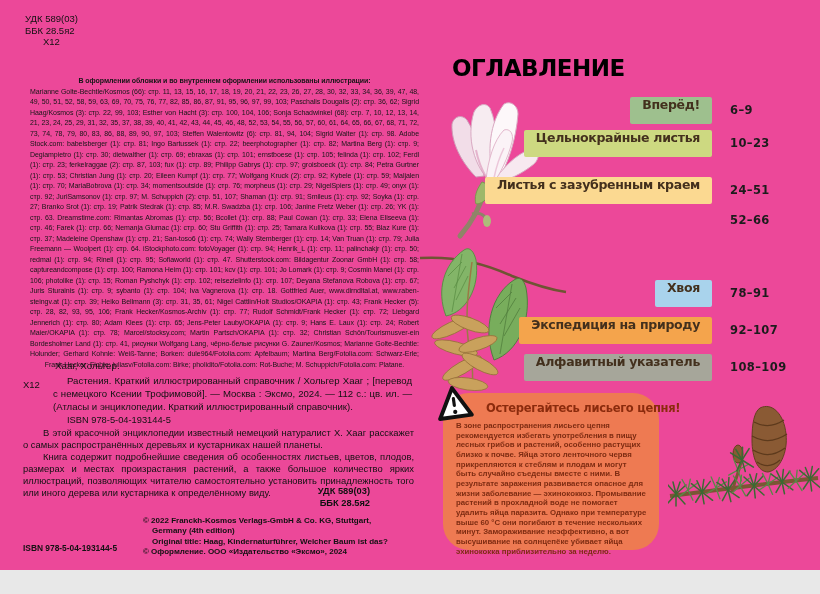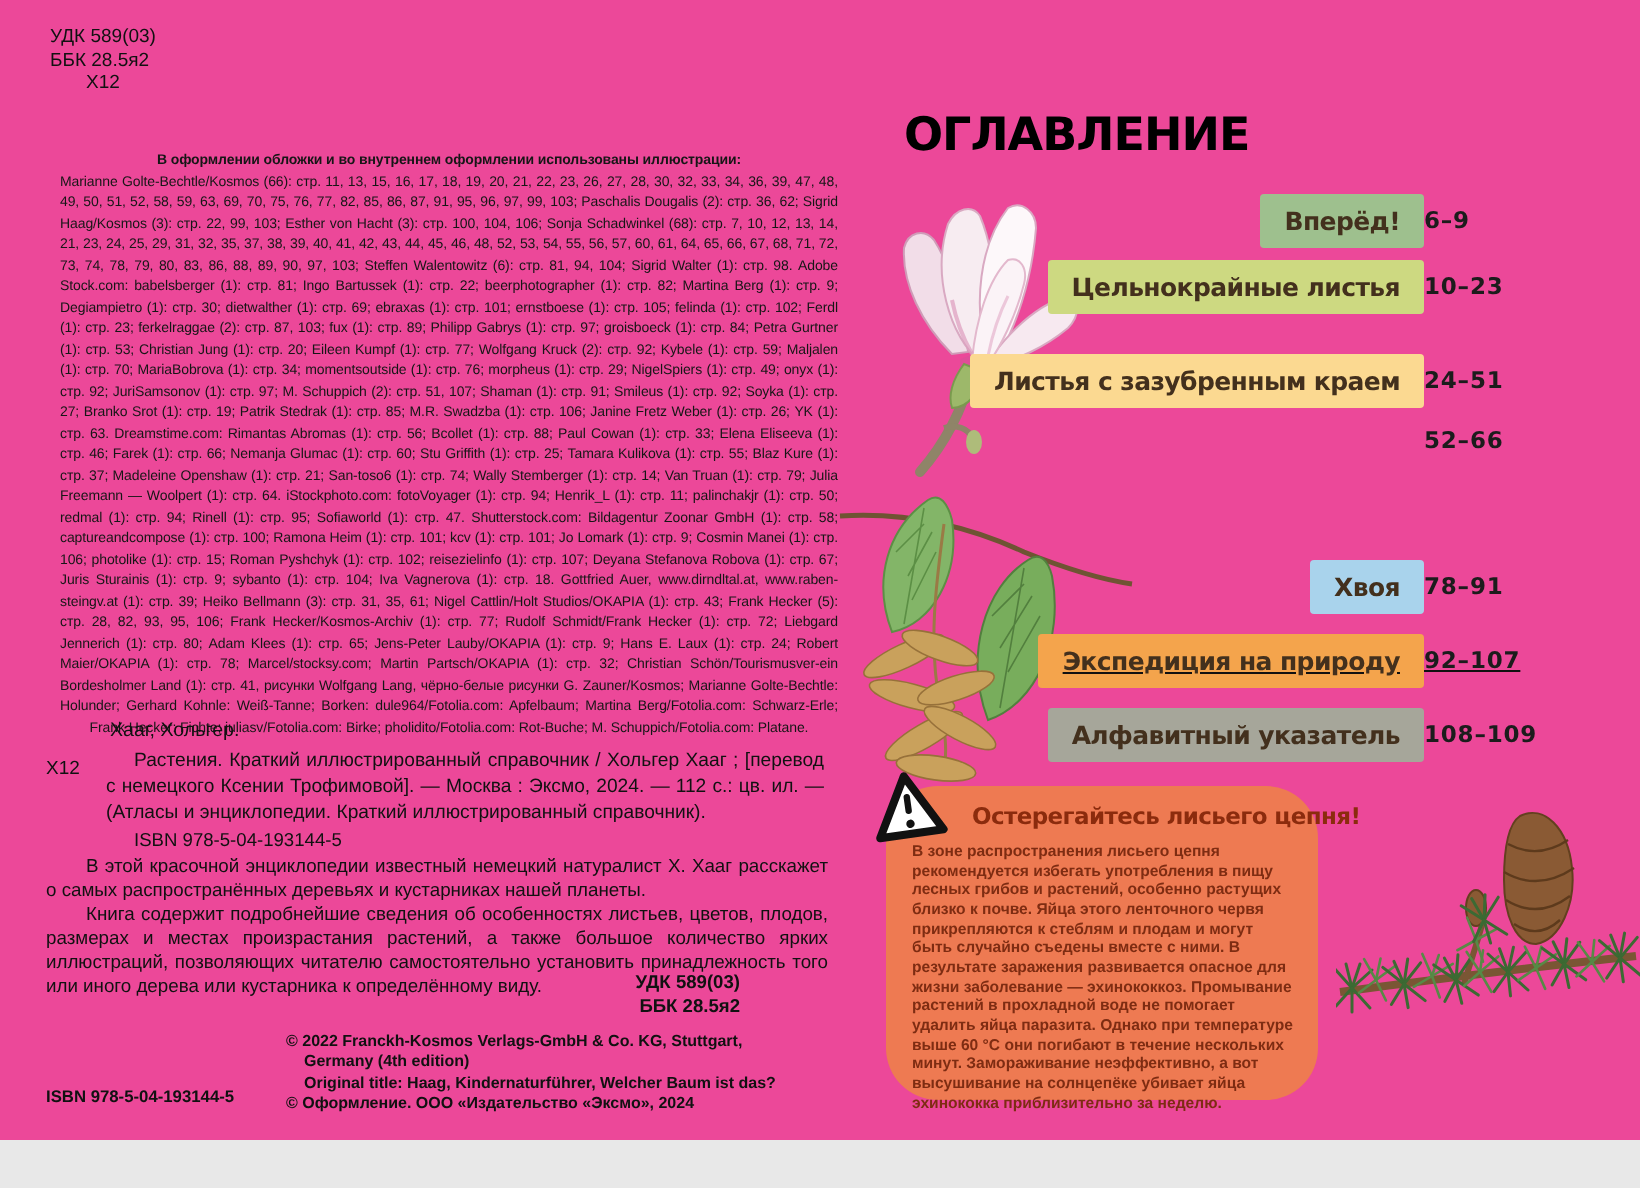--- a/index.html
+++ b/index.html
@@ -27,27 +27,27 @@
            font-size:9.3px;line-height:12.3px;}
   .copyright{left:143px;top:516px;font-size:8px;font-weight:bold;line-height:10.3px;}
   .copyright .cont{padding-left:9px;}
   .isbn-bottom{left:23px;top:543px;font-size:8.4px;font-weight:bold;}
 
   
   .rp-title{left:452px;top:55px;font-size:23px;font-weight:bold;
             font-family:"DejaVu Sans", sans-serif;letter-spacing:-0.5px;color:#000;}
   .toc-row{position:absolute;left:420px;width:360px;display:flex;
            justify-content:flex-end;align-items:center;height:28px;}
-  .tab{height:27px;display:flex;align-items:center;padding:0 12px;border-radius:2px;
+  .tab{height:27px;display:flex;padding:0 12px;border-radius:2px;
        font-family:"DejaVu Sans", sans-serif;font-weight:bold;font-size:12.5px;
        letter-spacing:-0.3px;white-space:nowrap;}
-  .pages{width:68px;font-family:"DejaVu Sans", sans-serif;
+  .pages{width:68px;padding-left:18px;font-family:"DejaVu Sans", sans-serif;
          font-weight:bold;font-size:11.5px;letter-spacing:0.4px;color:#1c1c1c;white-space:nowrap;}
   .r0{top:96px;} .r1{top:129px;} .r2{top:176px;} .r3{top:206px;}
-  .r4{top:242px;} .r5{top:279px;} .r6{top:316px;text-decoration:underline;} .r7{top:353px;}
+  .r4{top:242px;} .r5{top:279px;} .r6{top:316px;} .r7{top:353px;}
 
   .warning{left:443px;top:393px;width:216px;height:157px;border-radius:26px;}
   .warn-tri{position:absolute;left:-9px;top:-9px;width:40px;height:38px;transform:rotate(-8deg);}
   .warn-title{position:absolute;left:30px;top:8px;width:180px;text-align:center;
               font-family:"DejaVu Sans", sans-serif;font-weight:bold;font-size:11.5px;
               letter-spacing:-0.3px;white-space:nowrap;margin-left:13px;}
   .warn-body{position:absolute;left:13px;top:28px;width:192px;font-size:7.8px;
              line-height:9.65px;font-weight:bold;}
 
   .ill-magnolia{left:416px;top:82px;width:150px;height:160px;}

